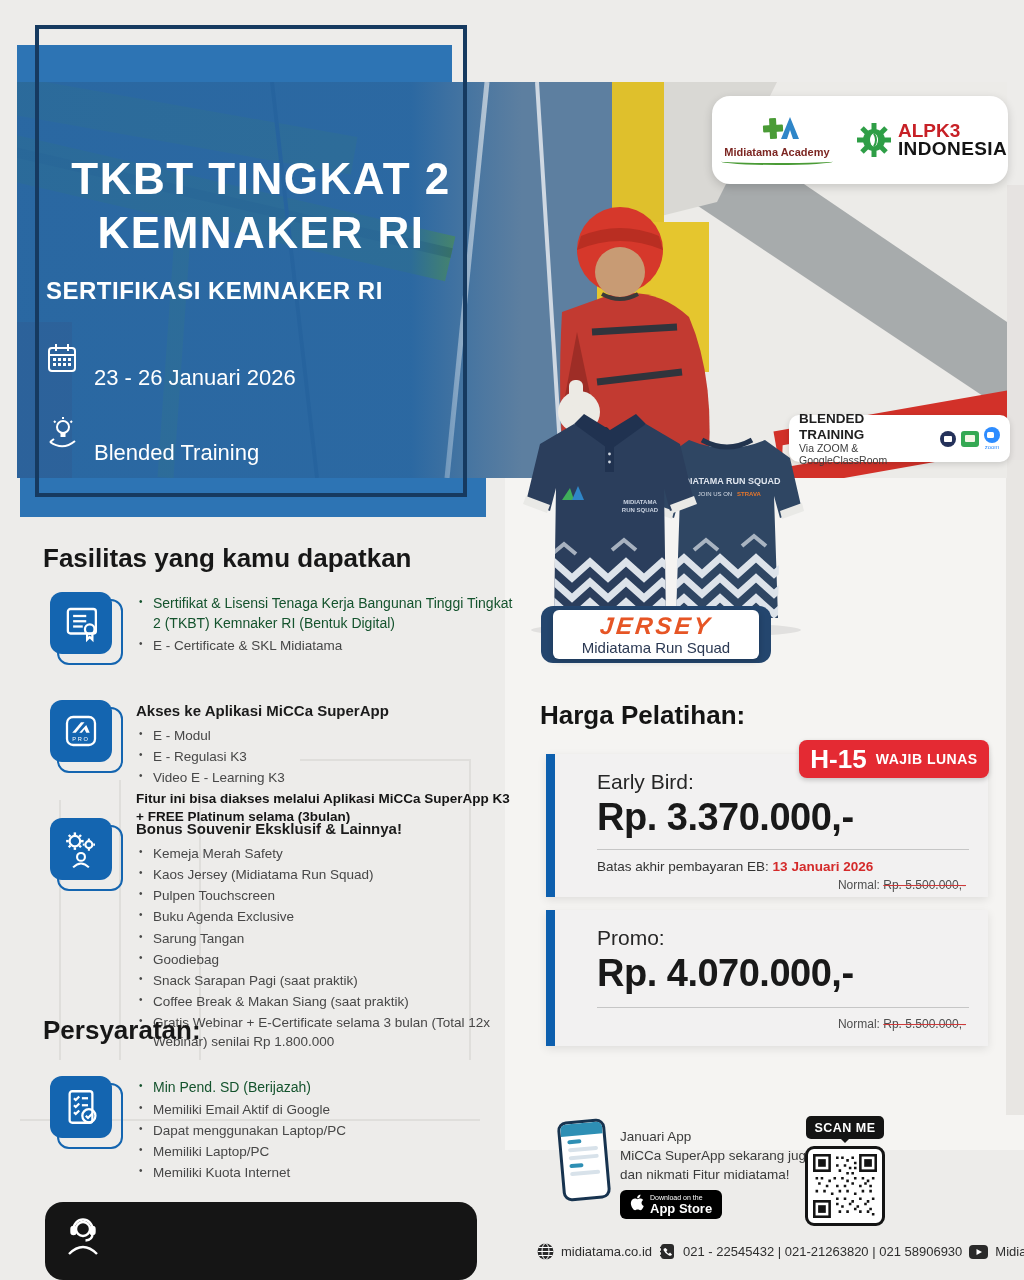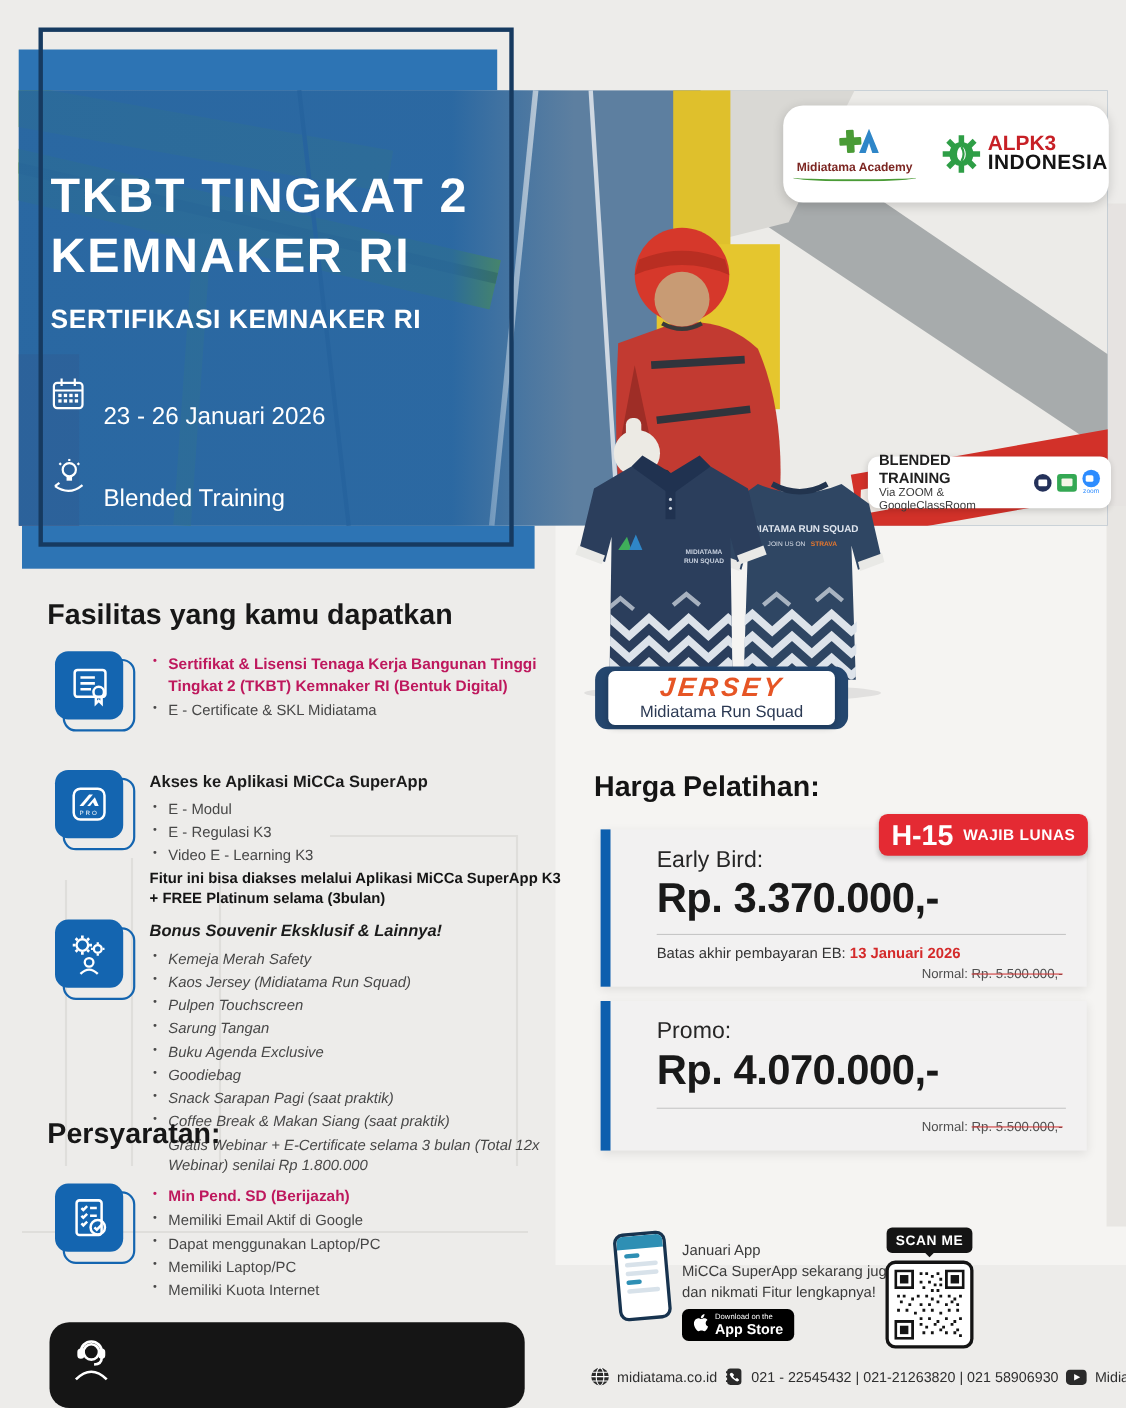--- a/index.html
+++ b/index.html
@@ -16,21 +16,21 @@
 
   
   .hero { left:17px; top:82px; width:990px; height:396px; z-index:1; }
   .band-top { left:17px; top:45px; width:435px; height:37px; background:#2d74b4; z-index:2; }
   .band-bottom { left:20px; top:478px; width:466px; height:39px; background:#2d74b4; z-index:2; }
   .overlay { left:17px; top:82px; width:505px; height:396px; z-index:2;
     background:linear-gradient(90deg, rgba(38,102,162,.93) 0%, rgba(38,102,162,.90) 78%, rgba(38,102,162,.30) 92%, rgba(38,102,162,0) 100%); }
   .frame { left:35px; top:25px; width:432px; height:472px; border:4px solid #163a60; z-index:4; }
 
   .hero-text { left:46px; top:152px; z-index:5; color:#fff; width:430px; }
-  .hero-text h1 { font-size:44px; font-weight:800; line-height:1.22; letter-spacing:1.5px; }
+  .hero-text h1 { font-size:44px; font-weight:800; line-height:1.22; letter-spacing:1.5px;text-align:center; }
   .hero-sub { margin-top:18px; font-size:24px; font-weight:700; letter-spacing:.5px; }
   .meta-row { display:flex; align-items:center; gap:16px; margin-top:24px; }
   .meta-row + .meta-row { margin-top:13px; }
   .meta-row .txt { font-size:22px; font-weight:500;margin-top:36px; }
 
   
   .logo-card { left:712px; top:96px; width:296px; height:88px; background:#fff; border-radius:18px;
     box-shadow:0 3px 10px rgba(0,0,0,.16); display:flex; align-items:center; justify-content:center; gap:14px; z-index:6; }
   .mid-logo { display:flex; flex-direction:column; align-items:center; width:128px; }
   .mid-logo .name { font-size:11px; font-weight:700; color:#7c2622; margin-top:1px; }
@@ -70,23 +70,23 @@
   .fac-row { display:flex; gap:24px; left:50px; width:472px; z-index:3; }
   .fac-icon { width:62px; height:62px; flex:0 0 auto; background:#1465b0; border-radius:12px; color:#fff;
     display:flex; align-items:center; justify-content:center; position:relative; }
   .fac-icon::after { content:""; position:absolute; left:7px; top:7px; width:100%; height:100%;
     border:2px solid #1465b0; border-radius:12px; z-index:-1; }
   .fac-body { padding-top:2px; width:382px; }
   .gtitle { font-size:15px; font-weight:800; color:#1b1b1b; margin-bottom:7px; }
   .blist { list-style:none; }
   .blist li { position:relative; padding-left:17px; font-size:13.5px; line-height:1.42; color:#474747; margin-bottom:2px; }
   .blist li::before { content:"•"; position:absolute; left:3px; top:1px; font-size:10px; }
-  .blist li.b { font-weight:700; color:#be185d; font-size:14px; }
+  .blist li.b { font-weight:400; color:#14532d; font-size:14px; }
   .gnote { font-size:13.5px; font-weight:800; color:#141414; line-height:1.3; margin-top:3px; }
-  .row0 { top:592px; } .row1 { top:700px; } .row2 { top:836px;font-style:italic; } .row3 { top:1076px; }
+  .row0 { top:592px; } .row1 { top:700px; } .row2 { top:818px; } .row3 { top:1076px; }
 
   
   .price-head { left:540px; top:700px; font-size:26px; font-weight:800; color:#141414; z-index:3; }
   .pcard { left:546px; width:442px; background:#f2f1f1; border-left:9px solid #0d5fae;
     box-shadow:0 3px 9px rgba(0,0,0,.09); padding:16px 18px 0 42px; z-index:3; }
   .pcard.eb { top:754px; height:143px; }
   .pcard.pr { top:910px; height:136px; }
   .plabel { font-size:21px; color:#262626; }
   .pprice { font-size:38px; font-weight:800; color:#191919; letter-spacing:-.5px; margin-top:2px; }
   .pline { border-top:1px solid #c6c6c6; width:372px; margin-top:10px; }
@@ -402,22 +402,22 @@
         <circle cx="24" cy="33" r="4.5"></circle>
         <path d="M15 45 q9 -9 18 0"></path>
       </svg>
     </div>
     <div class="fac-body">
       <div class="gtitle">Bonus Souvenir Eksklusif &amp; Lainnya!</div>
       <ul class="blist">
         <li>Kemeja Merah Safety</li>
         <li>Kaos Jersey (Midiatama Run Squad)</li>
         <li>Pulpen Touchscreen</li>
+        <li>Buku Agenda Exclusive</li>
         <li>Sarung Tangan</li>
-        <li>Buku Agenda Exclusive</li>
         <li>Goodiebag</li>
         <li>Snack Sarapan Pagi (saat praktik)</li>
         <li>Coffee Break &amp; Makan Siang (saat praktik)</li>
         <li>Gratis Webinar + E-Certificate selama 3 bulan (Total 12x Webinar) senilai Rp 1.800.000</li>
       </ul>
     </div>
   </div>
 
   <h2 class="abs h2 req-head">Persyaratan:</h2>
   <div class="abs fac-row row3">
@@ -478,21 +478,21 @@
     <div class="ph-head"></div>
     <div class="ph-line t"></div>
       <div class="ph-line"></div>
       <div class="ph-line"></div>
       <div class="ph-line t"></div>
       <div class="ph-line"></div>
   </div>
   <div class="abs dl-text">
     <div>Januari App</div>
     <div>MiCCa SuperApp sekarang juga</div>
-    <div>dan nikmati Fitur lengkapnya!</div>
+    <div>dan nikmati Fitur midiatama!</div>
   </div>
   <div class="abs store">
     <span>
       <svg width="14" height="17" viewBox="0 0 14 17" fill="#fff">
         <path d="M11.5 9c0-1.9 1.6-2.8 1.7-2.9-.9-1.4-2.3-1.5-2.8-1.6-1.2-.1-2.3.7-2.9.7-.6 0-1.6-.7-2.6-.7C3.6 4.6 2.3 5.3 1.6 6.5.1 8.8 1.2 12.3 2.6 14.2c.7 1 1.5 2 2.5 2 .9 0 1.3-.6 2.6-.6s1.5.6 2.6.6 1.7-1 2.4-2c.7-1.1 1-2.2 1-2.3-.1 0-2.2-.8-2.2-2.9zM9.6 3.2c.5-.7 1-1.7.8-2.7-.8.1-1.8.6-2.4 1.3-.5.6-1 1.6-.8 2.5 1 .1 1.9-.4 2.4-1.1z"></path>
       </svg>
     </span>
     <span>
       <div class="s1">Download on the</div>
       <div class="s2">App Store</div>

